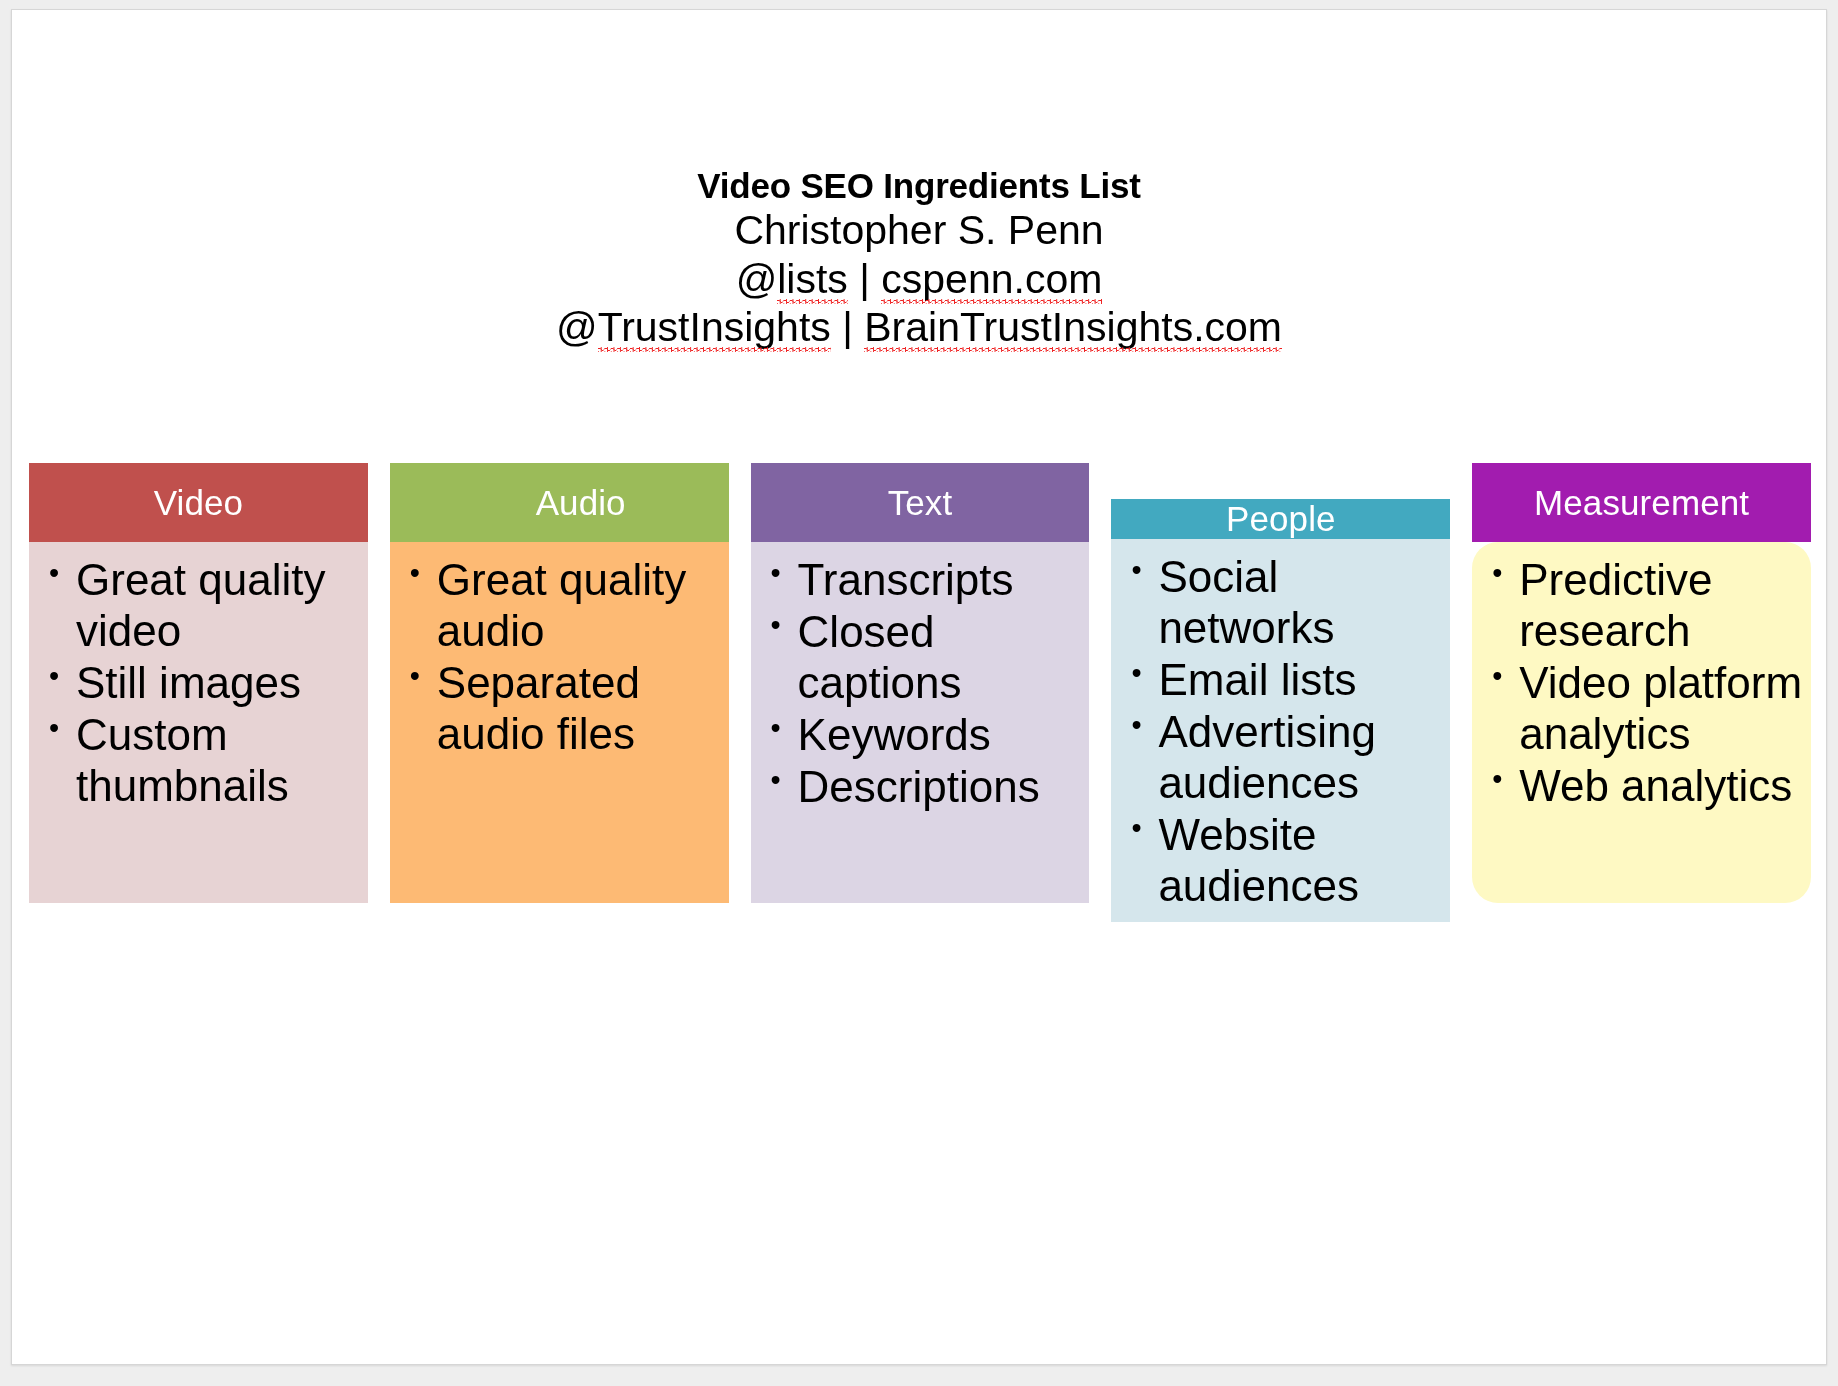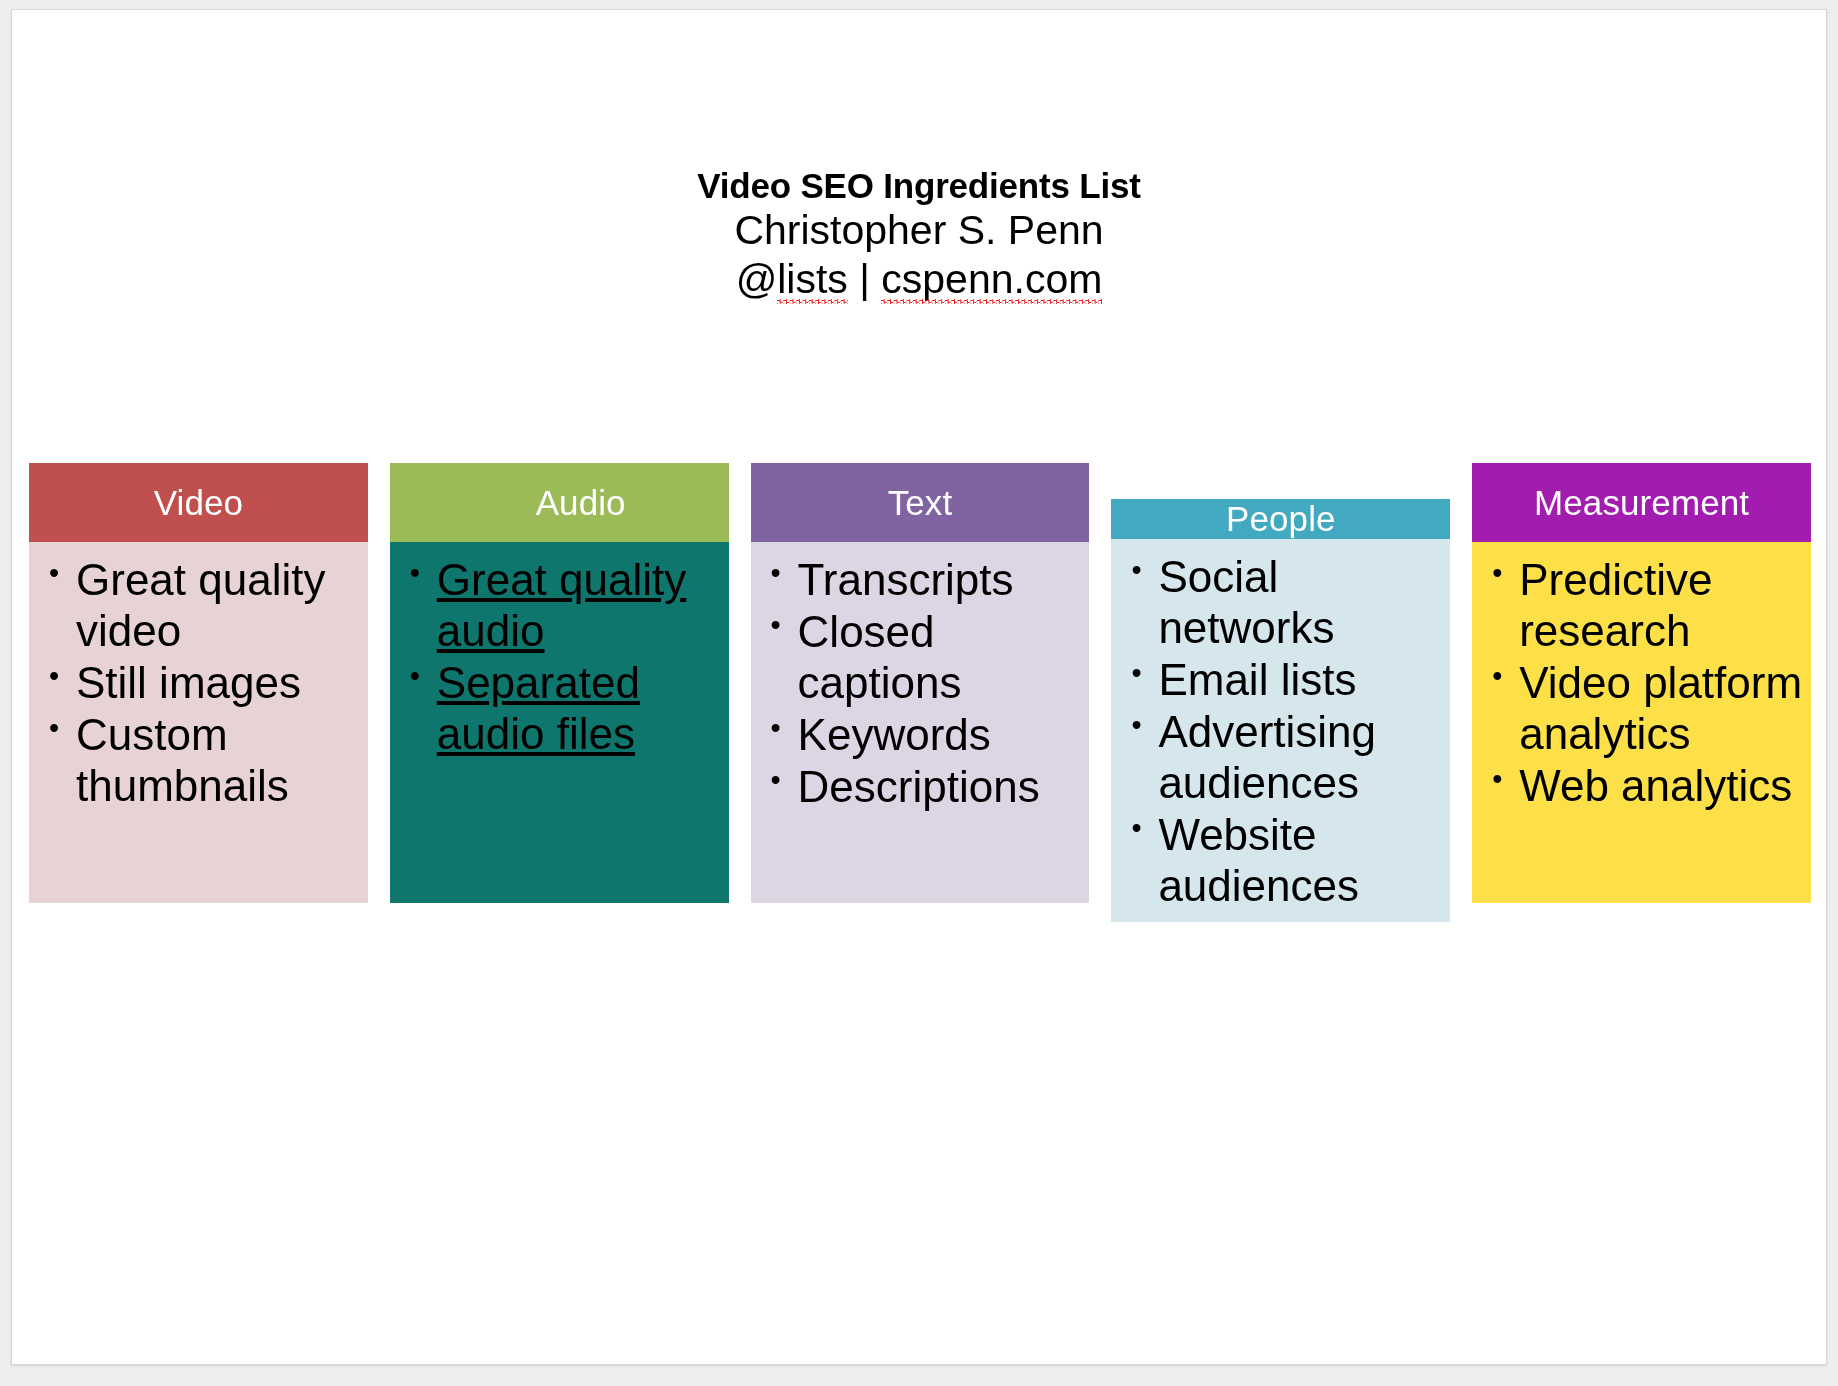--- a/index.html
+++ b/index.html
@@ -135,40 +135,41 @@
 </head>
 <body>
 
 <div class="slide-frame">
   <div class="slide">
 
     <div class="title-block" style="top:155px;">
       <span class="title-line title-main">Video SEO Ingredients List</span>
       <span class="title-line title-sub">Christopher S. Penn</span>
       <span class="title-line title-sub"><span>@<span class="squiggle">lists</span></span><span> | </span><span class="squiggle">cspenn.com</span></span>
+      <span class="title-line title-sub"><span>@<span class="squiggle">TrustInsights</span></span><span> | </span><span class="squiggle">BrainTrustInsights.com</span></span>
     </div>
 
     <div class="columns">
         <div class="column">
           <div class="col-header" style="background: rgb(192, 80, 77);">
             <span>Video</span>
           </div>
           <div class="col-body" style="background: rgb(231, 211, 212);">
             <ul class="bullets">
               <li>Great quality video</li>
               <li>Still images</li>
               <li>Custom thumbnails</li>
             </ul>
           </div>
         </div>
         <div class="column">
           <div class="col-header" style="background: rgb(155, 187, 89); padding-left: 43px;">
             <span>Audio</span>
           </div>
-          <div class="col-body" style="background: #0f766e; text-decoration: underline;">
+          <div class="col-body" style="background: #fdba74;">
             <ul class="bullets">
               <li>Great quality audio</li>
               <li>Separated audio files</li>
             </ul>
           </div>
         </div>
         <div class="column">
           <div class="col-header" style="background: rgb(128, 100, 162);">
             <span>Text</span>
           </div>
@@ -191,21 +192,21 @@
               <li>Email lists</li>
               <li>Advertising audiences</li>
               <li>Website audiences</li>
             </ul>
           </div>
         </div>
         <div class="column">
           <div class="col-header" style="background: #a21caf;">
             <span>Measurement</span>
           </div>
-          <div class="col-body" style="background: #fde047;">
+          <div class="col-body" style="background: #fef9c3; border-radius: 26px;">
             <ul class="bullets">
               <li>Predictive research</li>
               <li>Video platform analytics</li>
               <li>Web analytics</li>
             </ul>
           </div>
         </div>
       </div>
 
   </div>

